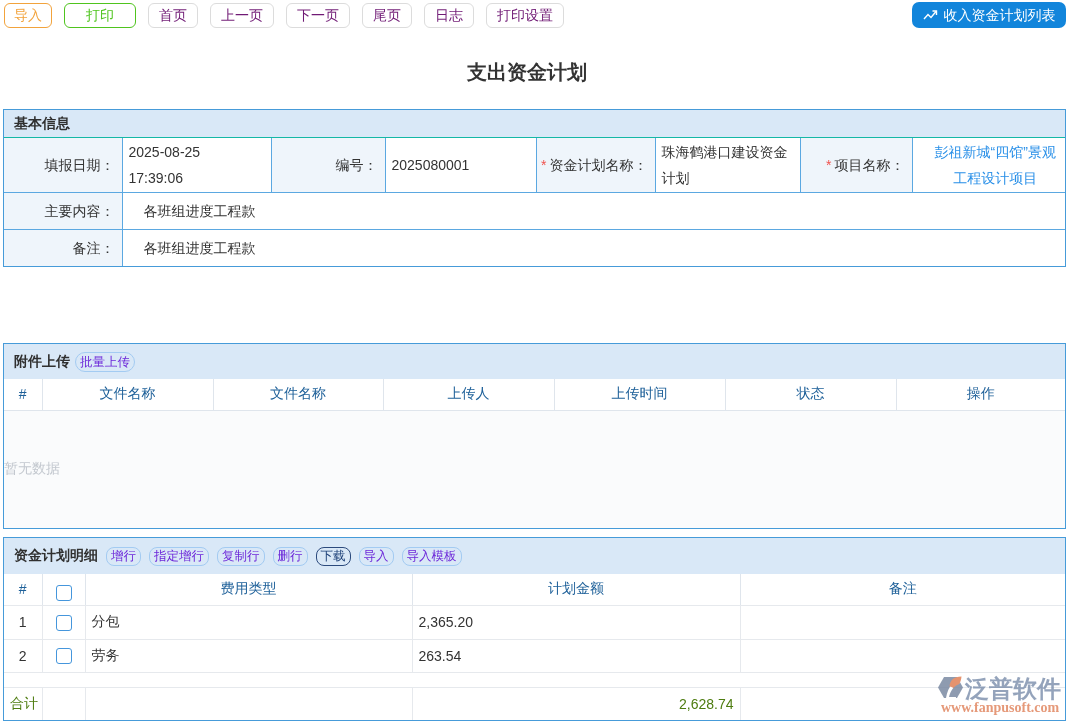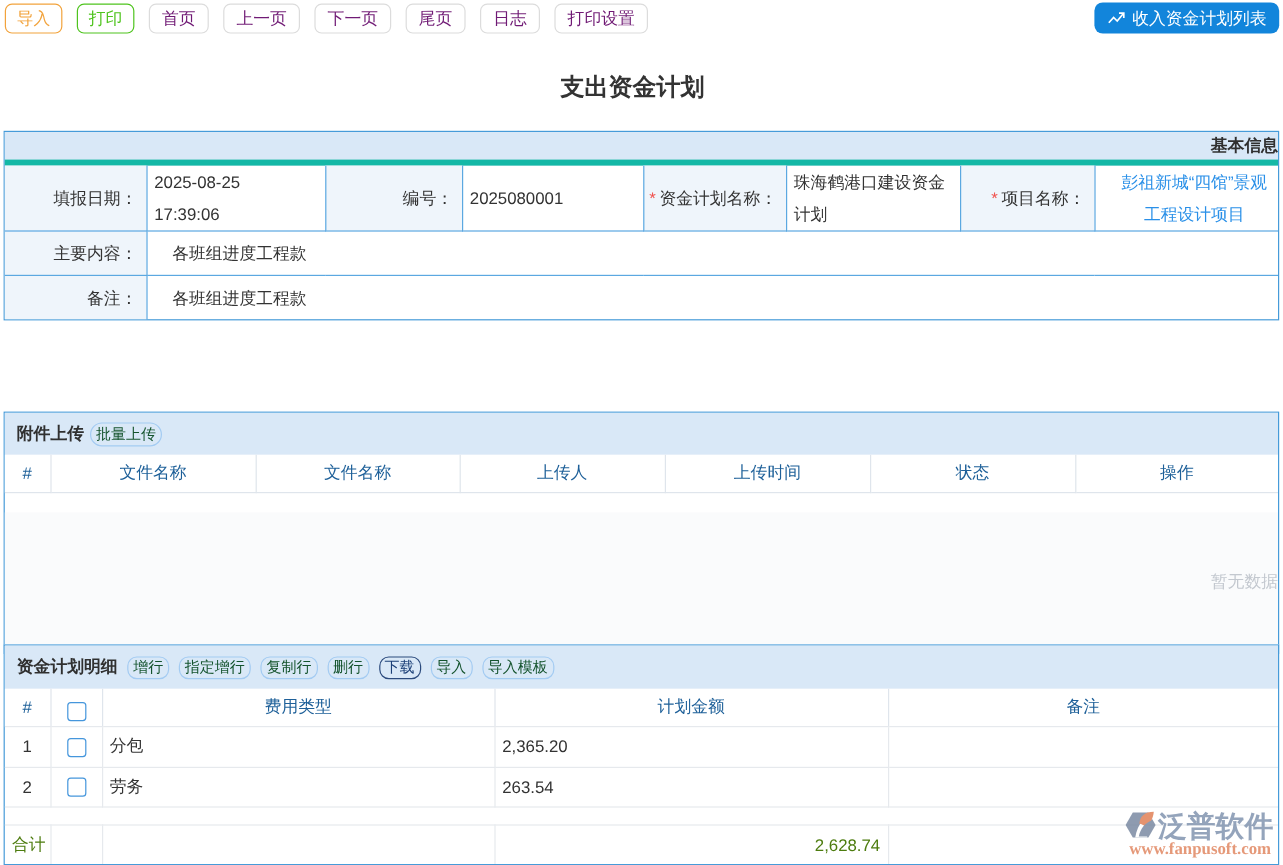--- a/index.html
+++ b/index.html
@@ -5,57 +5,57 @@
 * { margin:0; padding:0; box-sizing:border-box; }
 html,body { width:1069px; height:721px; background:#fff; overflow:hidden;
   font-family:"Liberation Sans", sans-serif; font-size:14px; color:#333; }
 .abs { position:absolute; }
 
 
 .toolbar { position:absolute; left:4px; top:3px; height:25px; display:flex; gap:12px; }
 .tbtn { height:25px; line-height:23px; padding:0 10px; border:1px solid #dcdcdc;
   border-radius:6px; background:#fff; color:#701a75; font-size:14px; white-space:nowrap; }
 .tbtn.orange { border-color:#f2a33c; color:#f2a33c; padding:0 9px; }
-.tbtn.green  { border-color:#4fc41e; color:#4fc41e; padding:0 9px; }
+.tbtn.green  { border-color:#4fc41e; color:#4fc41e; padding:0 21px; }
 .bluebtn { position:absolute; right:3px; top:2px; width:154px; height:26px; background:#1285db;
   border-radius:7px; color:#fff; font-size:14px; line-height:26px; text-align:center; }
 .bluebtn svg { vertical-align:-2px; margin-right:6px; }
 
 
 .title { position:absolute; left:0; top:59px; width:1054px; text-align:center;
   font-size:20px; font-weight:bold; color:#333; }
 
 
 .section { position:absolute; left:3px; width:1063px; border:1px solid #469bd9; background:#fff; }
 .bar { height:33px; background:#d9e8f7; display:flex; align-items:center; padding-left:10px; }
 .bar b { font-size:14px; color:#303030; }
 .pill { display:inline-block; height:19px; line-height:17px; padding:0 4px; margin-left:8px;
-  border:1px solid #a3cbf2; border-radius:8px; color:#14532d; font-size:12.5px; white-space:nowrap; }
+  border:1px solid #a3cbf2; border-radius:8px; color:#6d28d9; font-size:12.5px; white-space:nowrap; }
 .pill.dark { border-color:#2b4a7d; color:#1b3f77; border-width:1px; }
 
 
 table { border-collapse:collapse; table-layout:fixed; width:100%; }
 #basic { top:109px; }
-#basic .bar { border-bottom:5px solid #14b8a6; height:28px;justify-content:flex-end; }
+#basic .bar { border-bottom:1px solid #14b8a6; height:28px; }
 #basic td { border:1px solid #5ba8e1; font-size:14px; color:#333; padding:0 8px 0 6px; line-height:26px; }
 #basic td.lab { background:#eff5fb; text-align:right; padding:0 7px 0 2px; white-space:nowrap; }
 #basic tr td:first-child { border-left:none; }
 #basic tr td:last-child { border-right:none;padding-left:21px; }
 #basic tr:first-child td { border-top:none; }
 #basic tr:last-child td { border-bottom:none; }
 .star { color:#f0514d; margin-right:3px; }
 a.lnk { color:#2a90e8; text-decoration:none; }
 
 
 #attach { top:343px; }
 #attach .bar { height:35px; }
 #attach th { font-size:14px; font-weight:normal; color:#1e6099; height:31px;
   border-right:1px solid #dfe5ec; border-bottom:1px solid #dfe5ec; background:#fff; }
 #attach th:last-child { border-right:none; }
-.emptybody { height:117px; background:#fafbfc; text-align:right;margin-top:16px; }
+.emptybody { height:117px; background:#fafbfc; text-align:left; }
 .emptybody span { display:inline-block; margin-top:49px; color:#c3c8cf; font-size:14px; }
 
 
 #detail { top:537px; }
 #detail .bar { height:36px; }
 #detail th { font-size:14px; font-weight:normal; color:#1e6099; height:31px;
   border-right:1px solid #dfe5ec; border-bottom:1px solid #e6e9ed; background:#fff; }
 #detail th:last-child { border-right:none;margin-left:48px; }
 #detail td { font-size:14px; color:#333; height:33px; padding:0 6px;
   border-right:1px solid #e6e9ed; border-bottom:1px solid #e6e9ed; }

